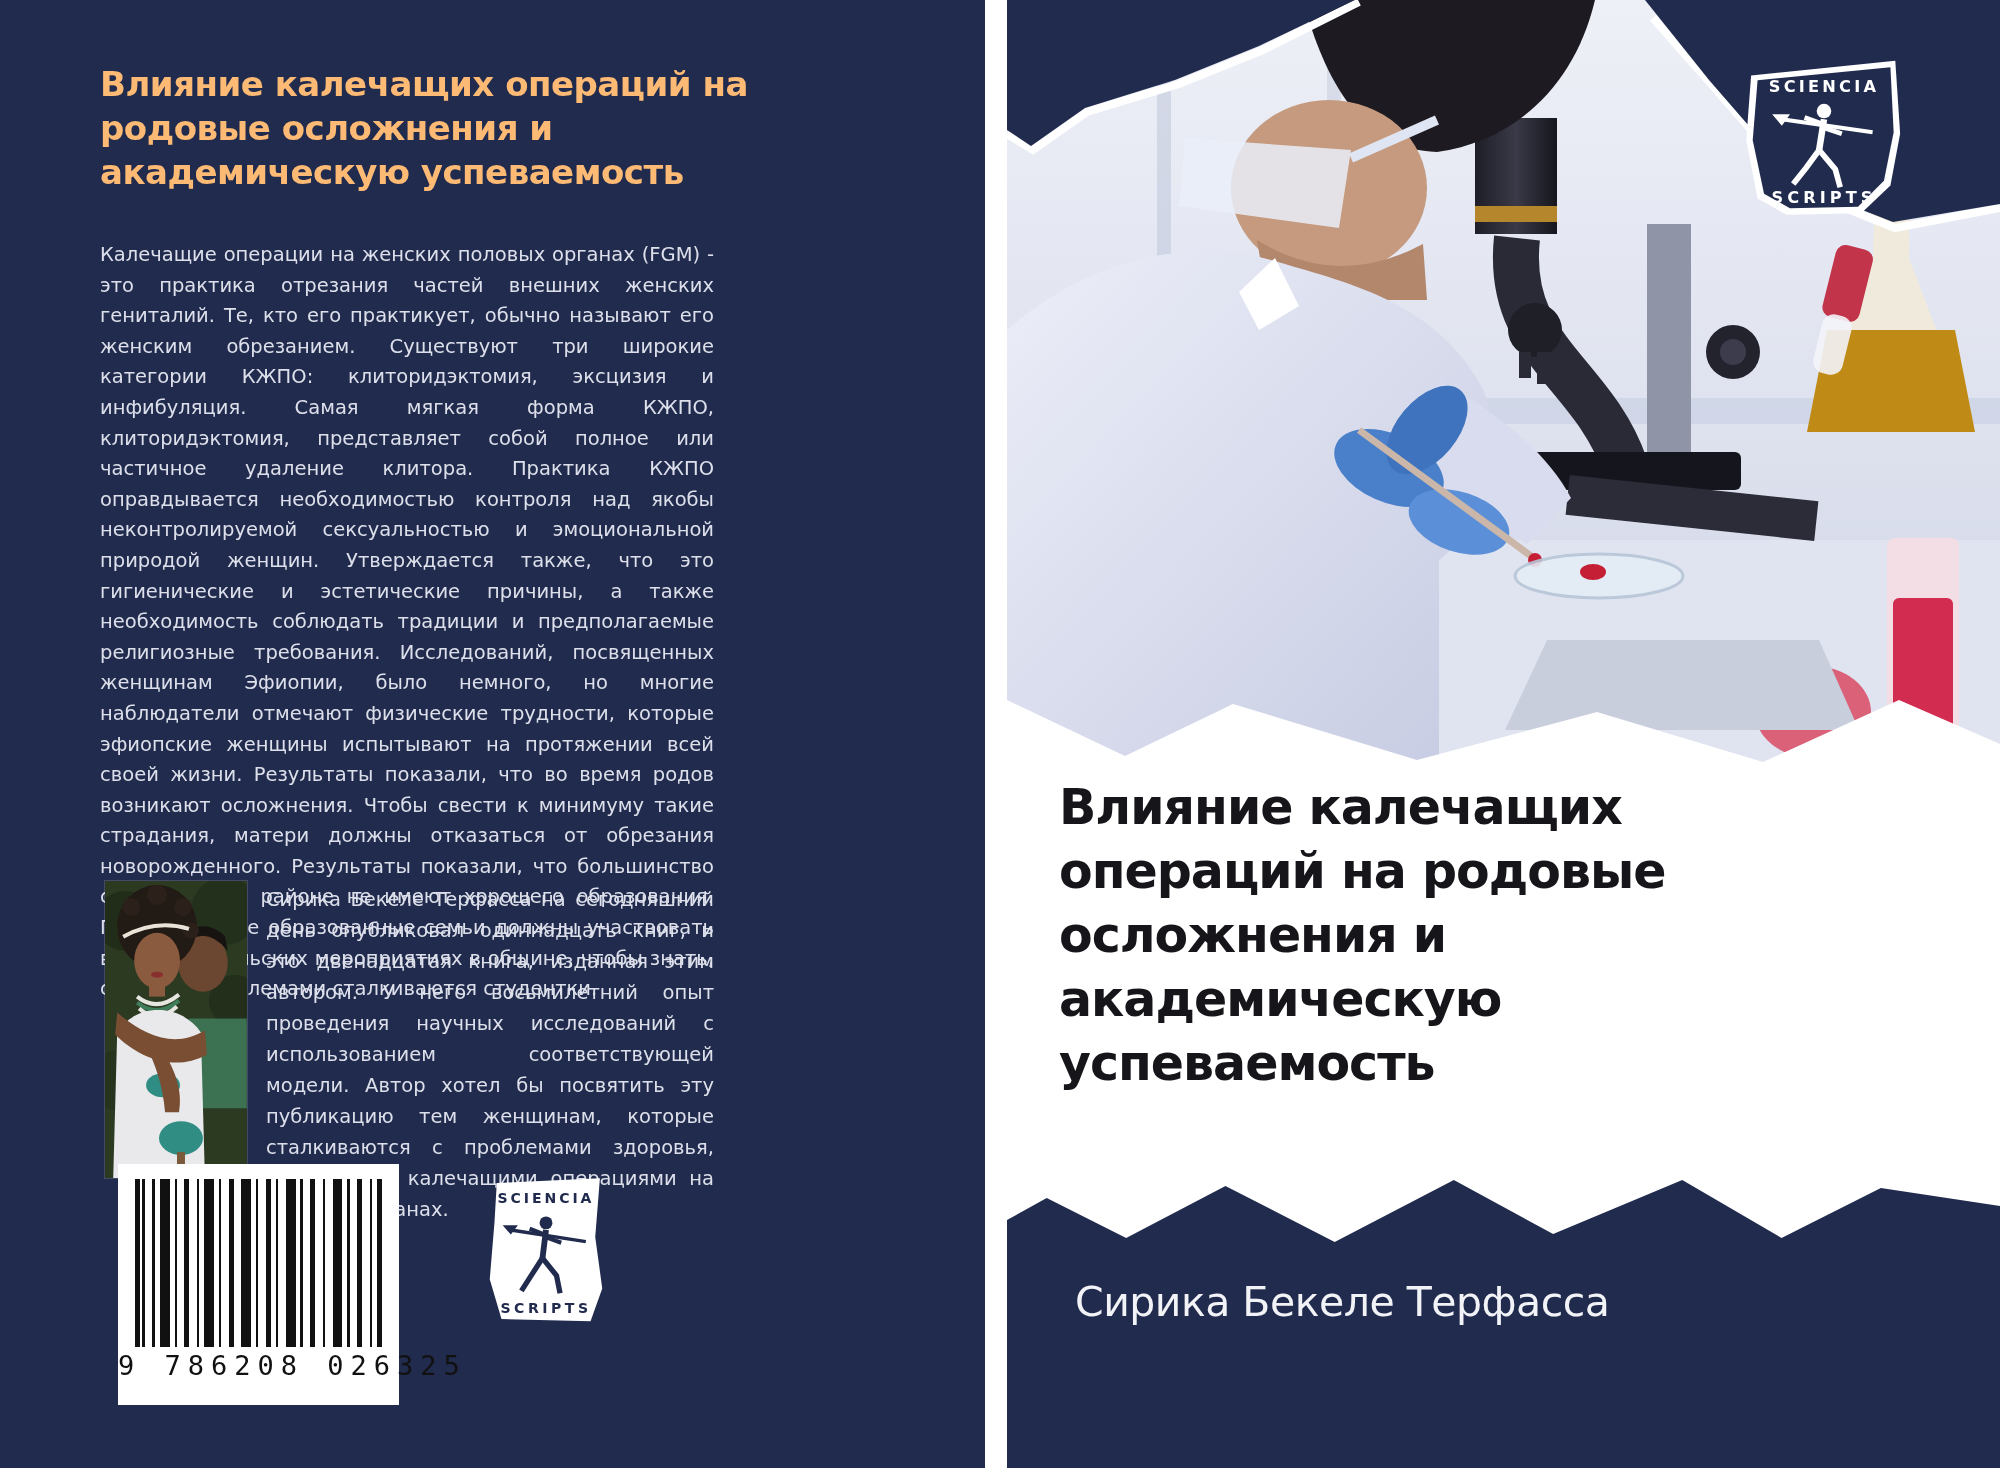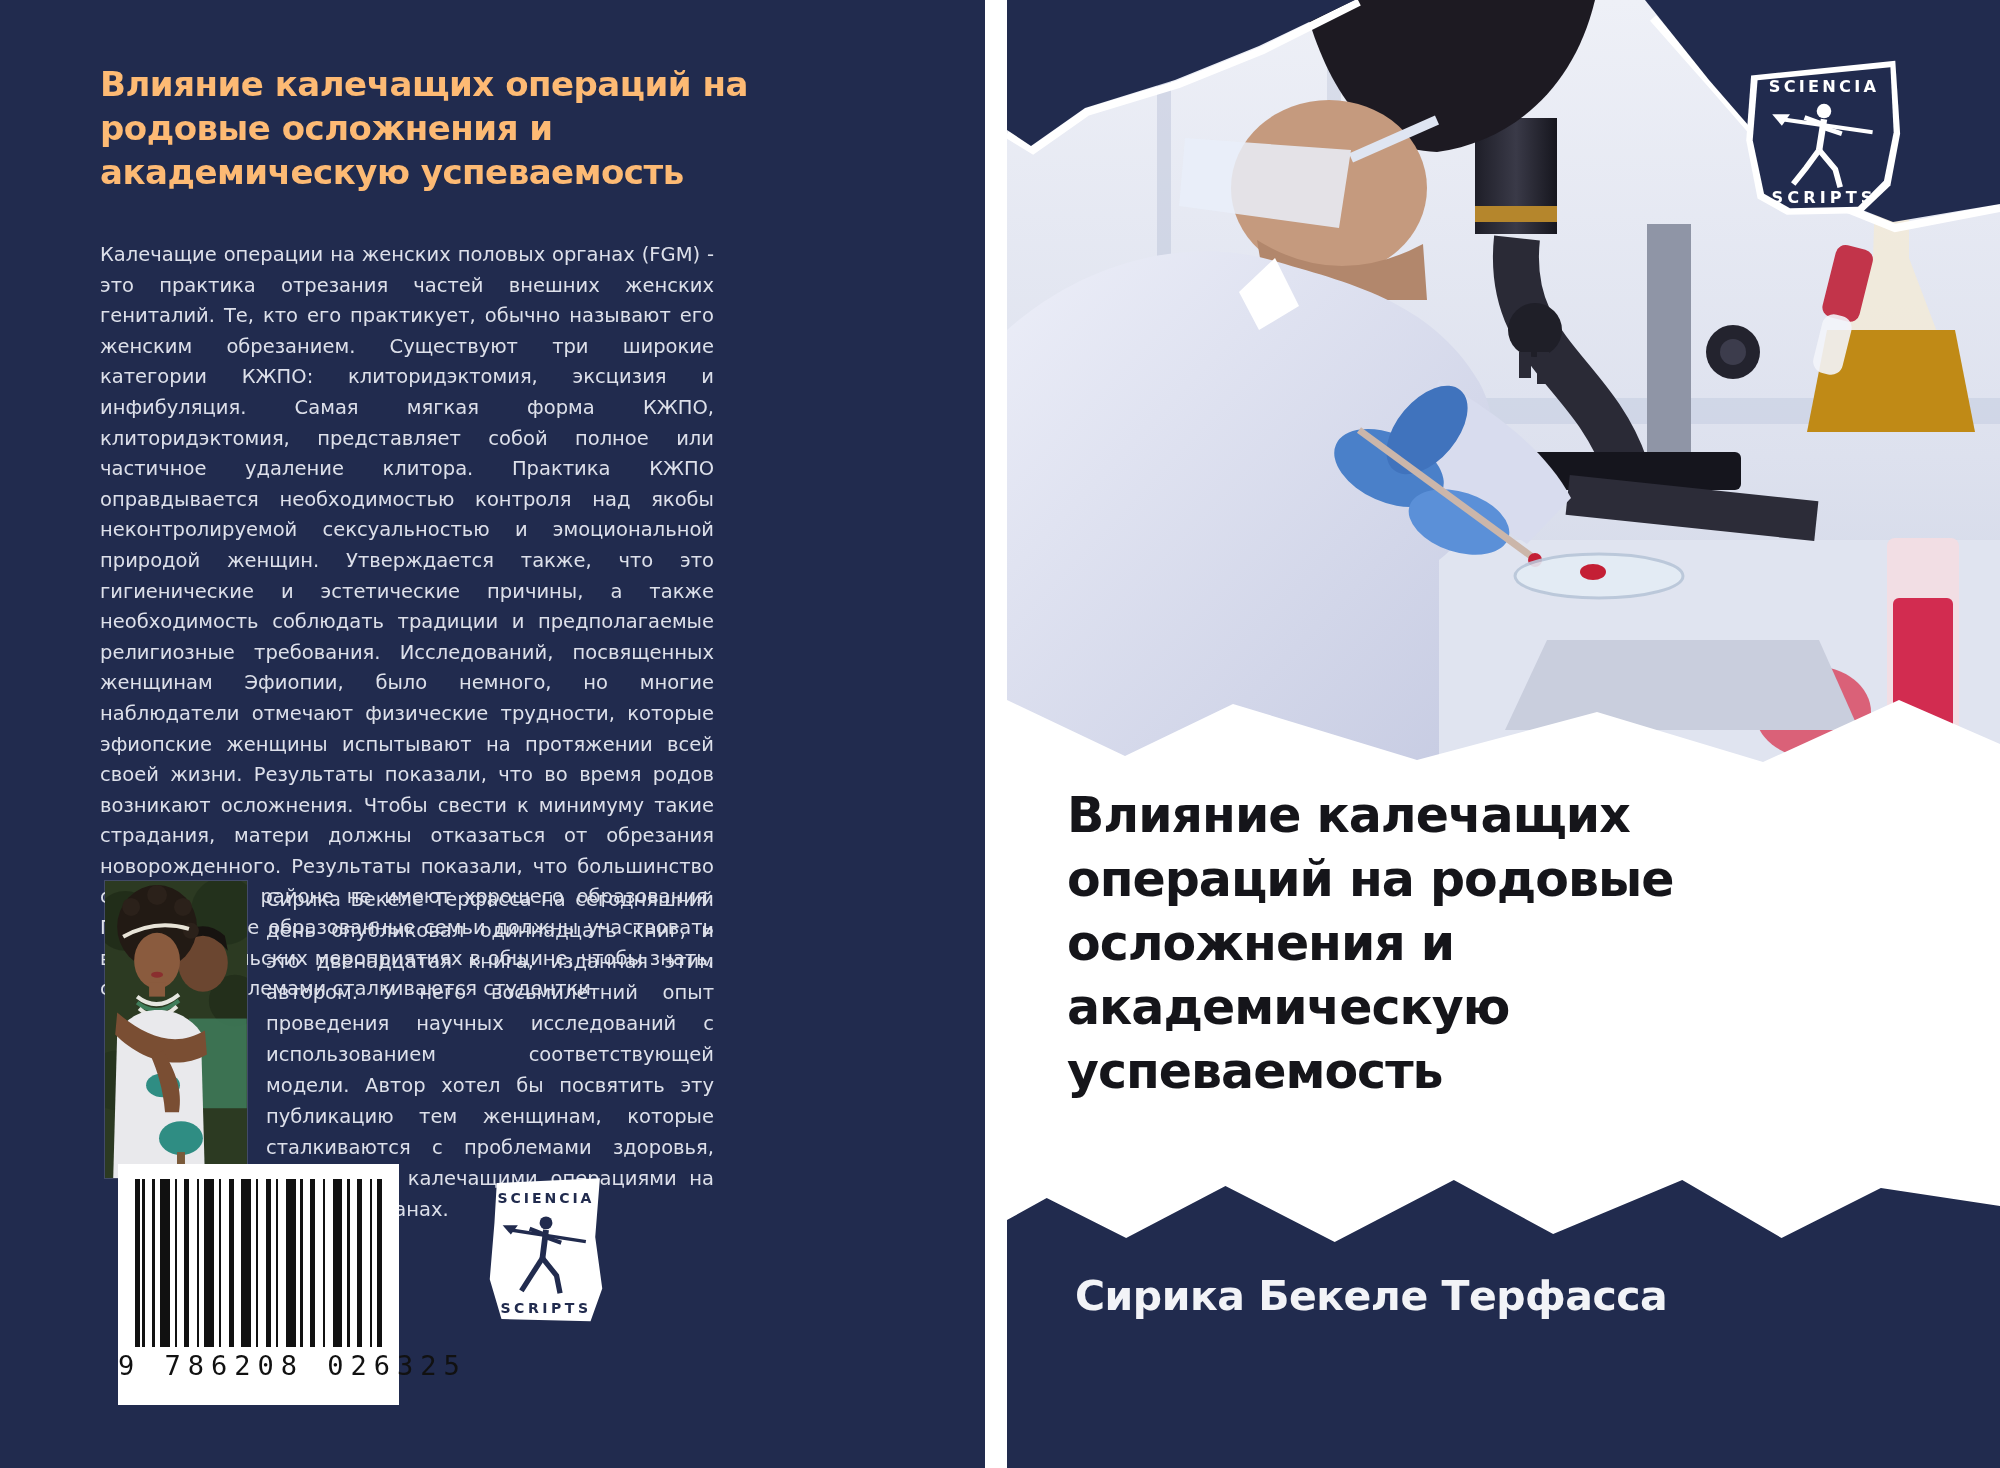--- a/index.html
+++ b/index.html
@@ -52,32 +52,32 @@
   }
   .logo-back{position:absolute;left:487px;top:1176px;width:118px;height:150px;}
   
   .spine{position:absolute;left:985px;top:0;width:22px;height:1468px;background:#ffffff;}
   
   .front-cover{position:absolute;left:1007px;top:0;width:993px;height:1468px;background:#ffffff;}
   .photo-area{position:absolute;left:0;top:0;width:993px;height:762px;}
   .photo-area svg{display:block;}
   .front-logo{position:absolute;left:735px;top:56px;width:164px;height:162px;}
   .front-title{
-    position:absolute;left:44px;top:768px;margin:16px;width:900px;
+    position:absolute;left:44px;top:768px;margin:8px;width:900px;
     font-size:49px;line-height:64px;font-weight:bold;color:#15151a;
     letter-spacing:-1px;white-space:pre-line;
   }
   .front-band{
     position:absolute;left:0;top:1140px;width:993px;height:328px;background:#212b4e;
     clip-path:polygon(0 80px,4% 58px,12% 98px,22% 46px,33% 102px,45% 40px,
       55% 94px,68% 40px,78% 98px,88% 48px,100% 66px,100% 100%,0 100%);
   }
   .front-author{
-    position:absolute;left:68px;top:132px;
-    font-size:41px;font-weight:bold;color:#f2f3f7;letter-spacing:-.5px;white-space:nowrap;
+    position:absolute;left:68px;top:138px;
+    font-size:41px;font-weight:normal;color:#f2f3f7;letter-spacing:-.5px;white-space:nowrap;
   }
 </style>
 </head>
 <body>
 
 <div class="back-cover">
   <h1 class="back-title">Влияние калечащих операций на
 родовые осложнения и
 академическую успеваемость</h1>
   <p class="back-desc">Калечащие операции на женских половых органах (FGM) - это практика отрезания частей внешних женских гениталий. Те, кто его практикует, обычно называют его женским обрезанием. Существуют три широкие категории КЖПО: клиторидэктомия, эксцизия и инфибуляция. Самая мягкая форма КЖПО, клиторидэктомия, представляет собой полное или частичное удаление клитора. Практика КЖПО оправдывается необходимостью контроля над якобы неконтролируемой сексуальностью и эмоциональной природой женщин. Утверждается также, что это гигиенические и эстетические причины, а также необходимость соблюдать традиции и предполагаемые религиозные требования. Исследований, посвященных женщинам Эфиопии, было немного, но многие наблюдатели отмечают физические трудности, которые эфиопские женщины испытывают на протяжении всей своей жизни. Результаты показали, что во время родов возникают осложнения. Чтобы свести к минимуму такие страдания, матери должны отказаться от обрезания новорожденного. Результаты показали, что большинство семей в этом районе не имеют хорошего образования. Поэтому менее образованные семьи должны участвовать в просветительских мероприятиях в общине, чтобы знать, с какими проблемами сталкиваются студентки.</p>

